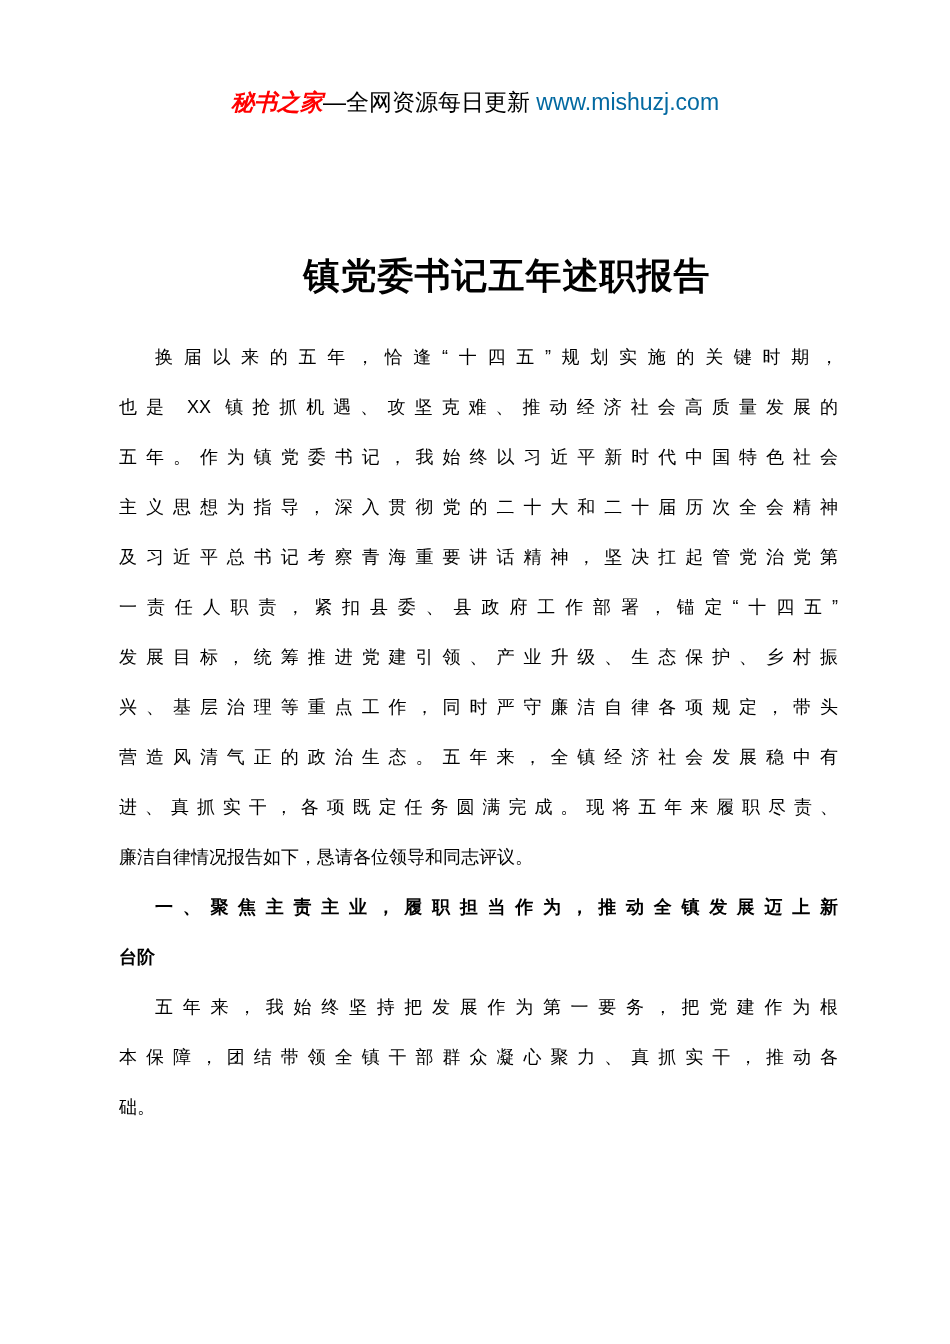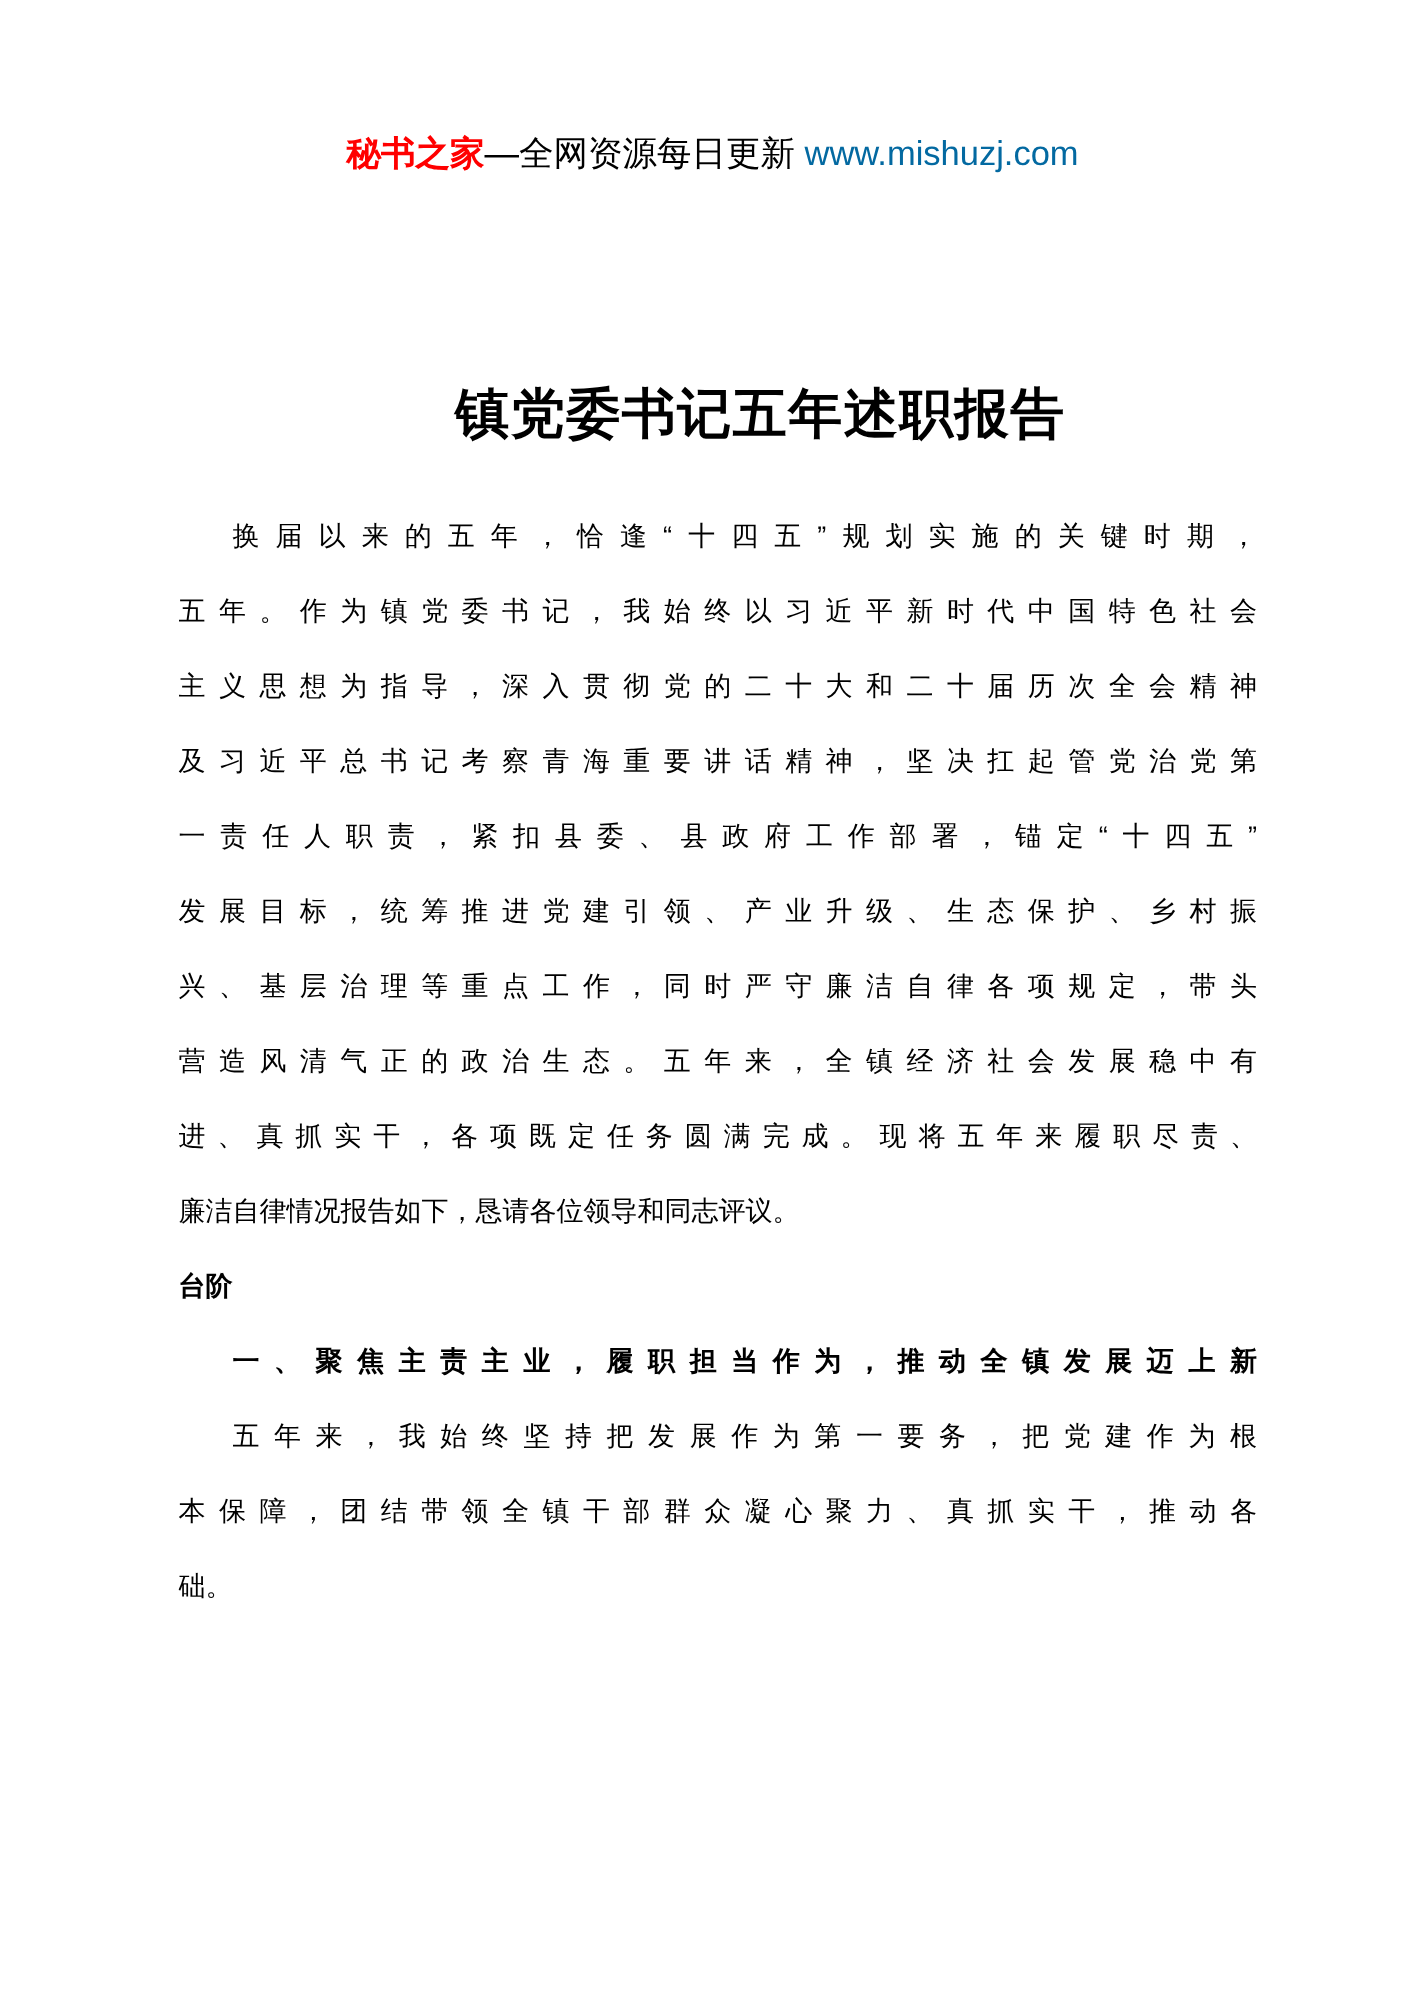--- a/index.html
+++ b/index.html
@@ -21,20 +21,21 @@
     top: 84px;
     left: 0;
     width: 100%;
     text-align: center;
     font-size: 23px;
     line-height: 36px;
     white-space: pre;
   }
   .doc-header .brand {
     font-weight: 700;
+    font-style: italic;
   }
   .doc-title {
     position: absolute;
     top: 224px;
     left: 0;
     width: 100%;
     text-align: center;
     font-size: 36px;
     font-weight: 700;
     line-height: 56px;
@@ -72,29 +73,30 @@
 <body>
 
 <div class="page">
 
   <div class="doc-header"><span class="brand" style="color: rgb(255, 0, 0);">秘书之家</span><span class="tagline">—全网资源每日更新 </span><span class="url" style="color: #0369a1;">www.mishuzj.com</span></div>
 
   <h1 class="doc-title">镇党委书记五年述职报告</h1>
 
   <div class="doc-body">
       <div class="line body first">换届以来的五年，恰逢“十四五”规划实施的关键时期，</div>
+      <div class="line body">也是 XX 镇抢抓机遇、攻坚克难、推动经济社会高质量发展的</div>
       <div class="line body">五年。作为镇党委书记，我始终以习近平新时代中国特色社会</div>
       <div class="line body">主义思想为指导，深入贯彻党的二十大和二十届历次全会精神</div>
       <div class="line body">及习近平总书记考察青海重要讲话精神，坚决扛起管党治党第</div>
       <div class="line body">一责任人职责，紧扣县委、县政府工作部署，锚定“十四五”</div>
       <div class="line body">发展目标，统筹推进党建引领、产业升级、生态保护、乡村振</div>
       <div class="line body">兴、基层治理等重点工作，同时严守廉洁自律各项规定，带头</div>
       <div class="line body">营造风清气正的政治生态。五年来，全镇经济社会发展稳中有</div>
       <div class="line body">进、真抓实干，各项既定任务圆满完成。现将五年来履职尽责、</div>
       <div class="line body last">廉洁自律情况报告如下，恳请各位领导和同志评议。</div>
+      <div class="line heading first">一、聚焦主责主业，履职担当作为，推动全镇发展迈上新</div>
       <div class="line heading last">台阶</div>
-      <div class="line heading first">一、聚焦主责主业，履职担当作为，推动全镇发展迈上新</div>
       <div class="line body first">五年来，我始终坚持把发展作为第一要务，把党建作为根</div>
       <div class="line body">本保障，团结带领全镇干部群众凝心聚力、真抓实干，推动各</div>
       <div class="line body last">础。</div>
     </div>
 
 </div>
 
 </body></html>

